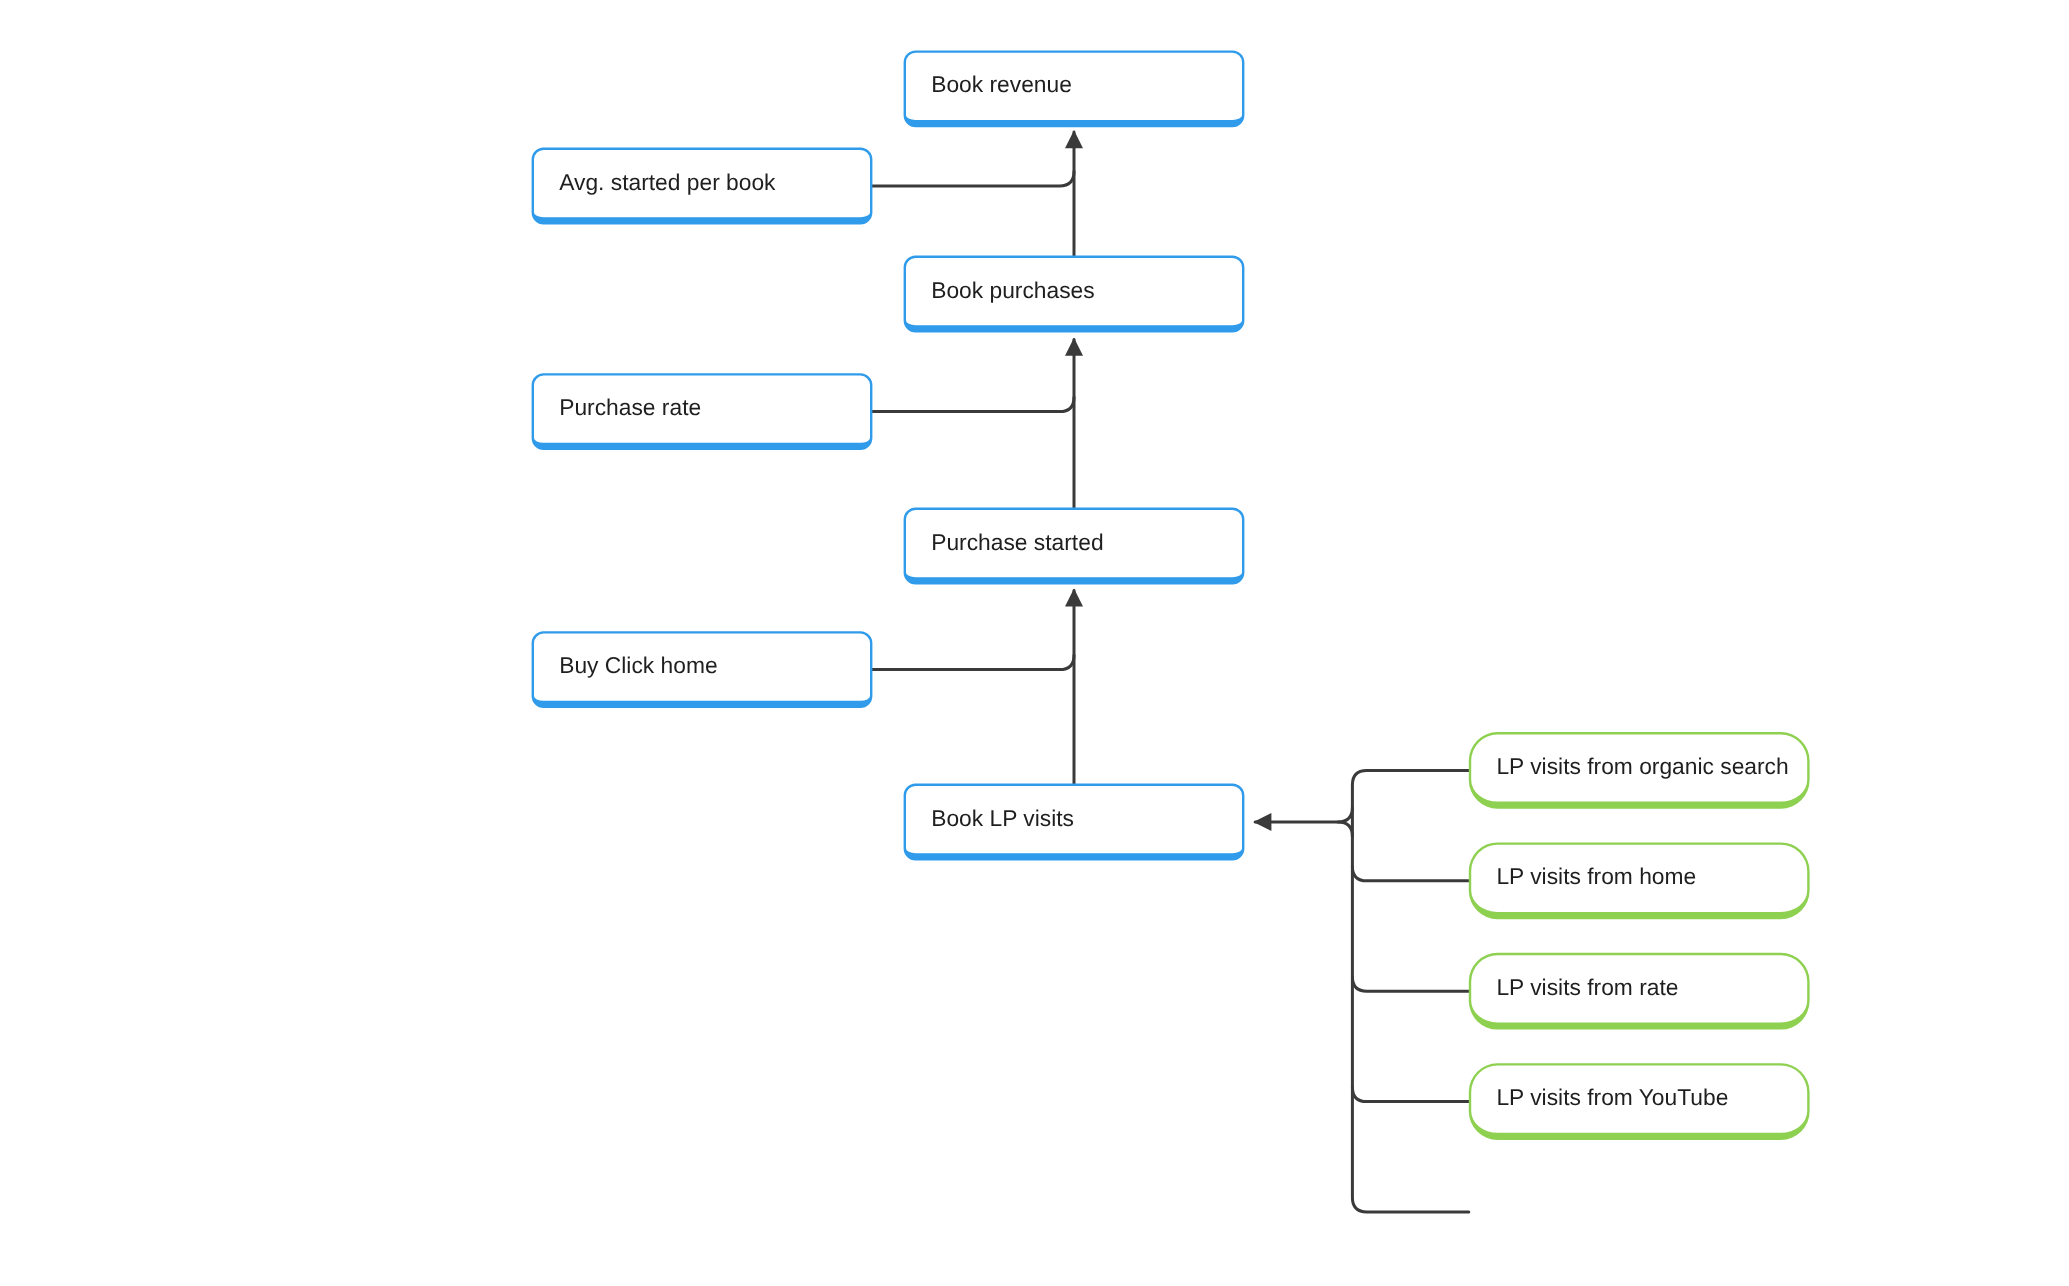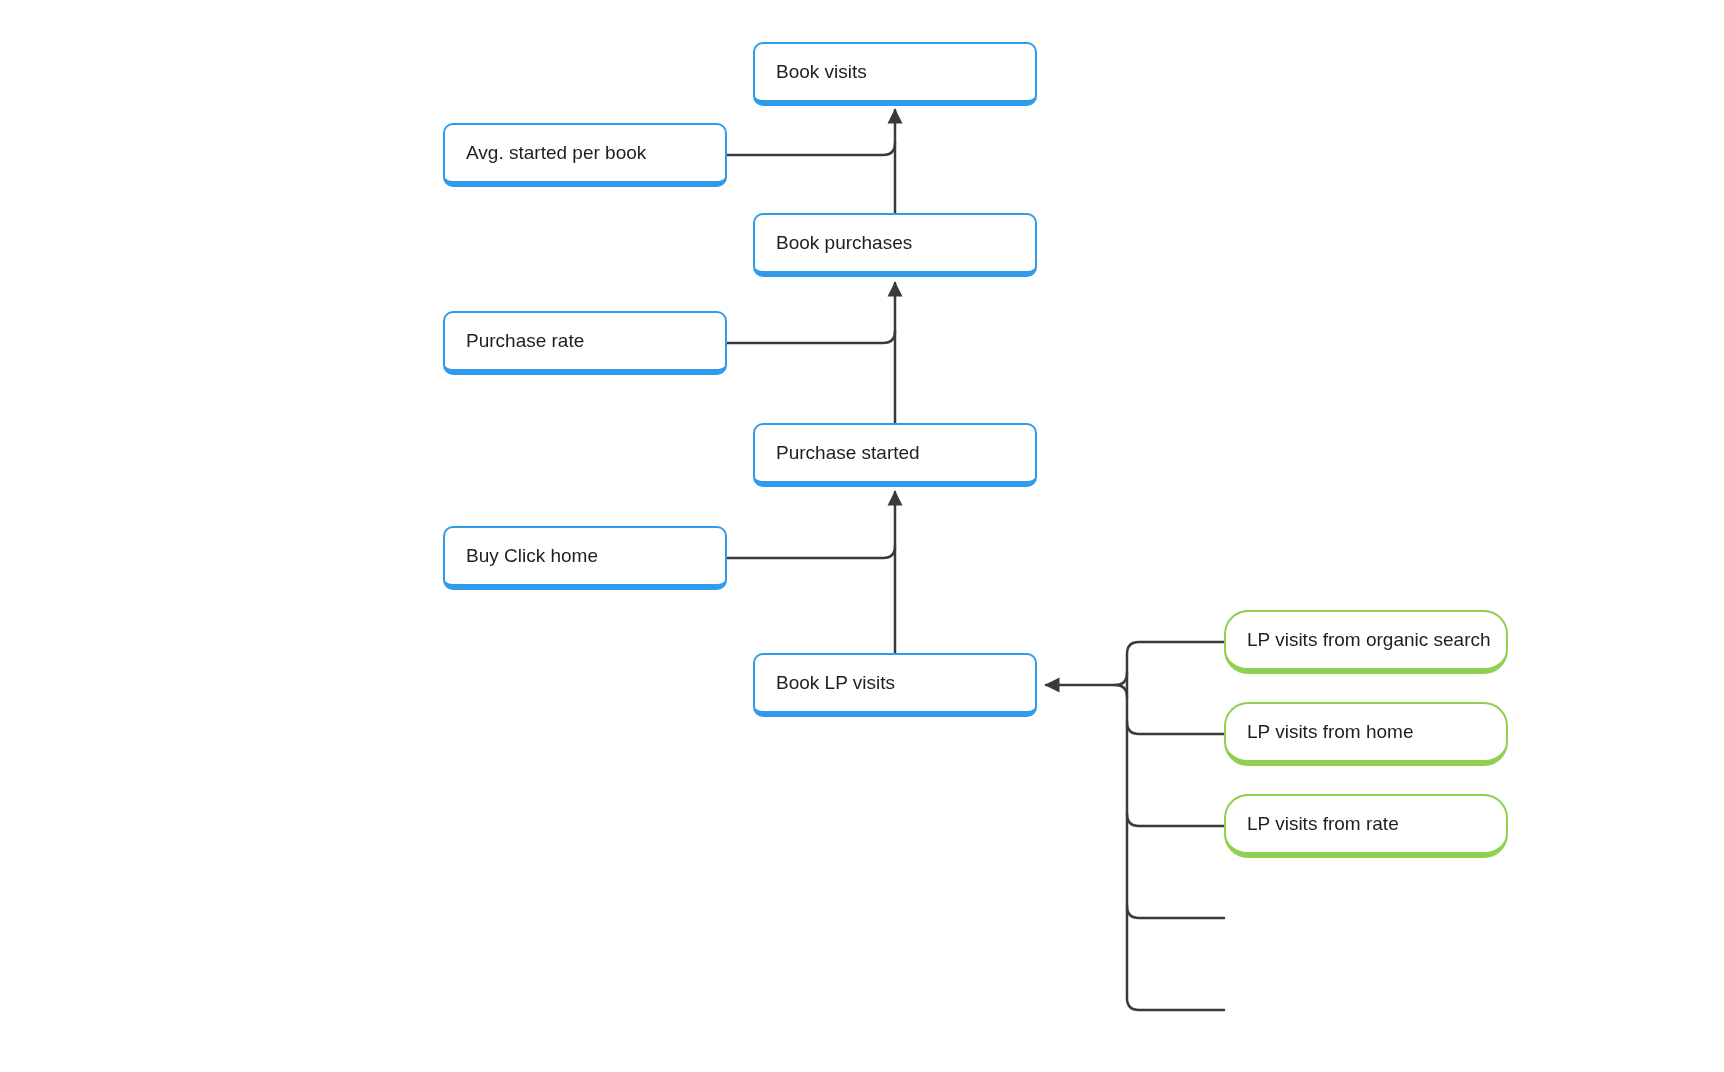--- a/index.html
+++ b/index.html
@@ -81,35 +81,36 @@
     <path class="edge" d="M 1224 642 L 1139 642 Q 1127 642 1127 654 L 1127 998 Q 1127 1010 1139 1010 L 1224 1010"></path>
 
     <path class="edge" d="M 1127 722 Q 1127 734 1139 734 L 1224 734"></path>
     <path class="edge" d="M 1127 814 Q 1127 826 1139 826 L 1224 826"></path>
     <path class="edge" d="M 1127 906 Q 1127 918 1139 918 L 1224 918"></path>
 
     <path class="edge" d="M 1127 673 Q 1127 685 1115 685 L 1046 685" marker-end="url(#arrowhead)"></path>
     <path class="edge" d="M 1127 697 Q 1127 685 1115 685"></path>
   </svg>
 
-  <div class="node metric" style="left:753px;top:42px">Book visits</div>
+  <div class="node metric" style="left:753px;top:42px">Book revenue</div>
 
   <div class="node metric" style="left:443px;top:123px">Avg. started per book</div>
 
   <div class="node metric" style="left:443px;top:311px">Purchase rate</div>
 
   <div class="node metric" style="left:753px;top:213px">Book purchases</div>
 
   <div class="node metric" style="left:753px;top:423px">Purchase started</div>
 
   <div class="node metric" style="left:443px;top:526px">Buy Click home</div>
 
   <div class="node metric" style="left:753px;top:653px">Book LP visits</div>
 
   <div class="node source" style="left:1224px;top:610px">LP visits from organic search</div>
 
   <div class="node source" style="left:1224px;top:702px">LP visits from home</div>
 
   <div class="node source" style="left:1224px;top:794px">LP visits from rate</div>
 
+  <div class="node source" style="left:1224px;top:886px">LP visits from YouTube</div>
 
 
 </div>
 
 </body></html>

